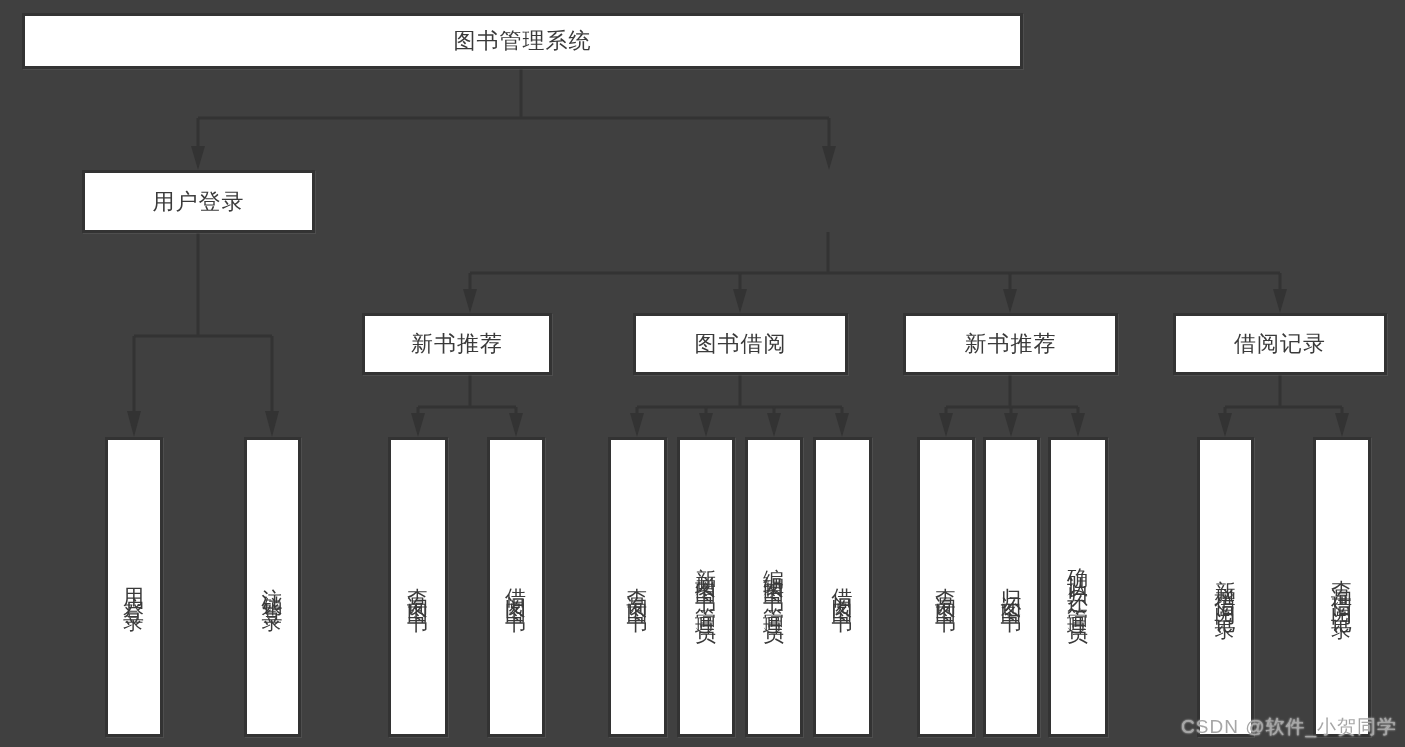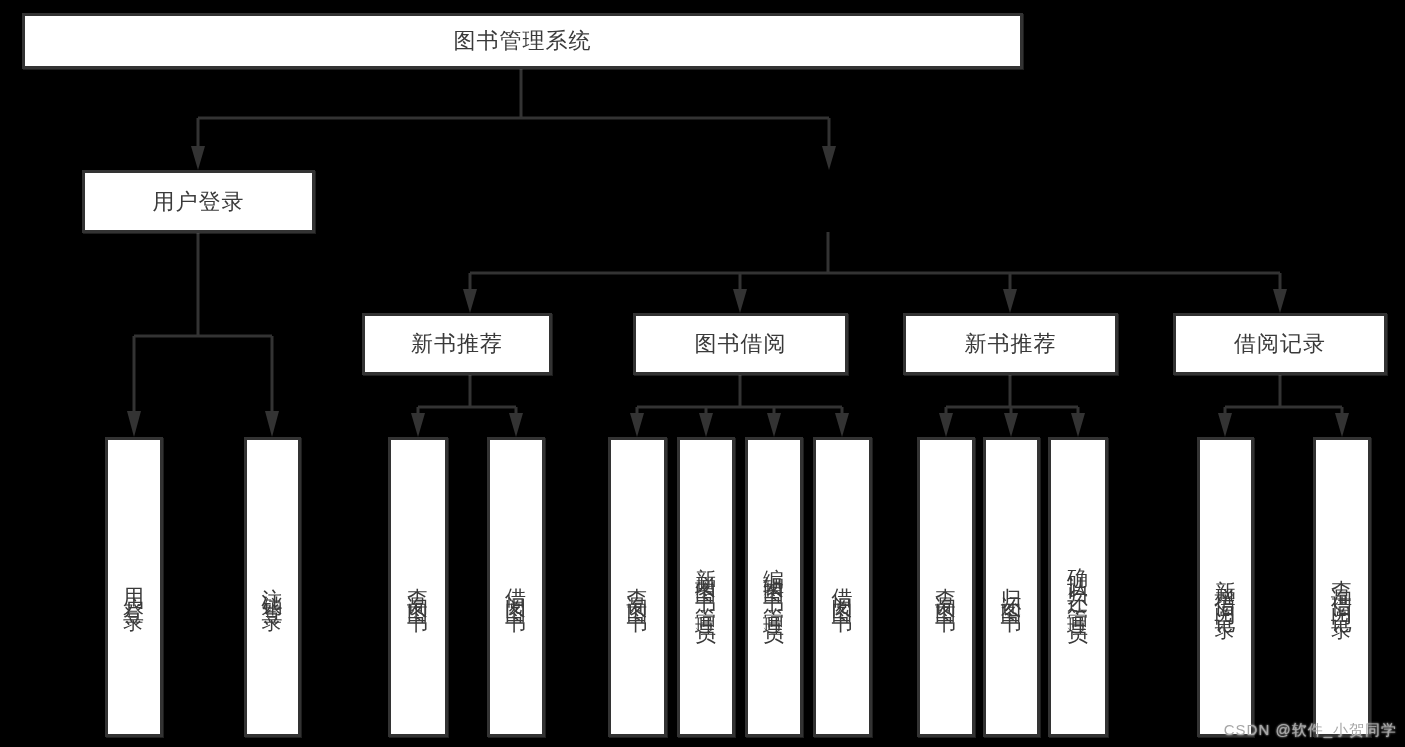--- a/index.html
+++ b/index.html
@@ -1,20 +1,20 @@
 <!DOCTYPE html>
 <html><head>
 <meta charset="utf-8">
 <style>
   html, body { margin: 0; padding: 0; background: #ffffff; }
   #canvas {
     position: relative;
     width: 1405px;
     height: 747px;
-    background: #000000;
+    background: #404040;
     font-family: "Liberation Sans", sans-serif;
     overflow: hidden;
   }
   #wires {
     position: absolute;
     left: 0; top: 0;
     width: 1405px; height: 747px;
     z-index: 1;
   }
   #wires path { stroke: #333333; stroke-width: 3; fill: none; }
@@ -38,21 +38,21 @@
     font-size: 21px;
     letter-spacing: 8px;
     line-height: 1;
     color: #3a3a3a;
     white-space: nowrap;
   }
   .watermark {
     position: absolute;
     right: 8px;
     bottom: 7px;
-    font-size: 15px;
+    font-size: 19px;
     color: #a6a6a6;
     letter-spacing: 1px;
     z-index: 3;
     text-shadow: 0 0 2px #ffffff;
   }
 </style>
 </head>
 <body>
 
 <div id="canvas">

